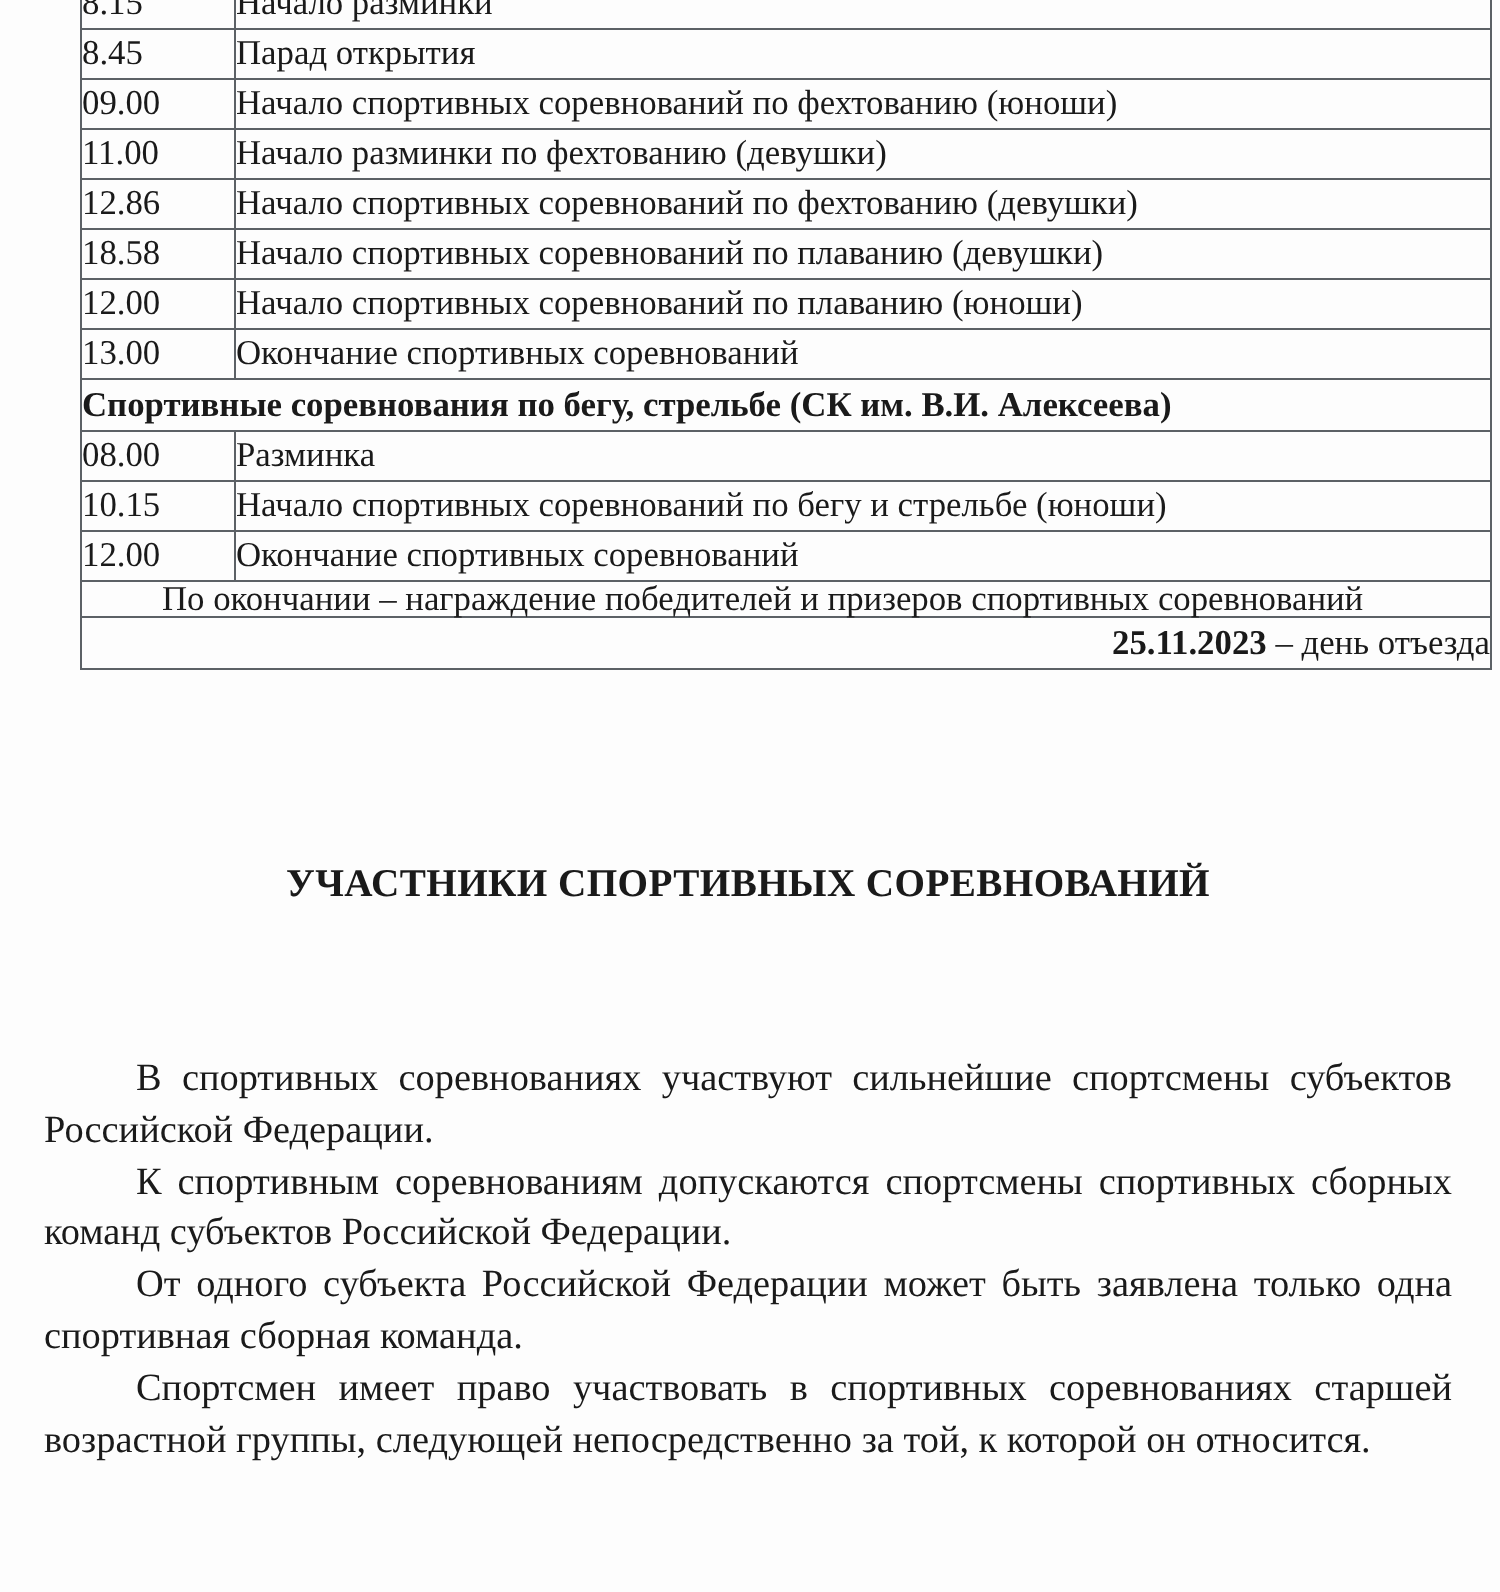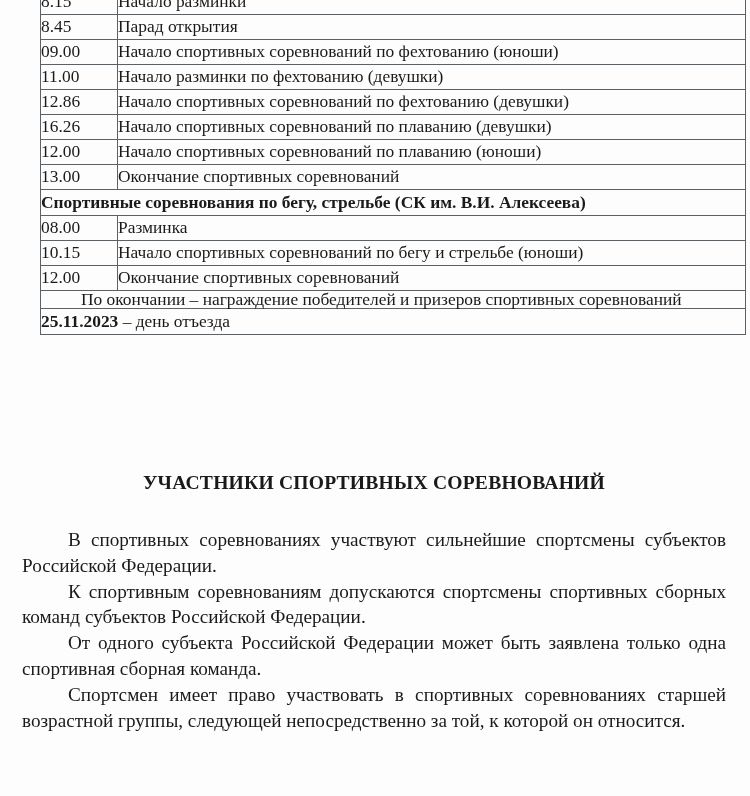--- a/index.html
+++ b/index.html
@@ -61,38 +61,37 @@
     padding: 1px 0 2px 5px;
   }
   td.note {
     text-align: justify;
     text-align-last: left;
     padding: 2px 2px 3px 3px;
     line-height: 1.20;
   }
   td.note .indent { display: inline-block; width: 40px; }
   td.departure {
-    text-align: left;
+    text-align: right;
     height: 25px;
     padding: 2px 0 3px 0;
     margin-left: 28px;
   }
   td.departure b { font-weight: bold; }
 
   
   .doc-heading {
     position: absolute;
     left: 22px;
     top: 432px;
     width: 704px;
     text-align: center;
     font-size: 19.6px;
     font-weight: bold;
     letter-spacing: 0.2px;
-    margin-top: 40px;
   }
 
   
   .body-text {
     position: absolute;
     left: 22px;
     top: 489px;
     width: 704px;
     font-size: 19.2px;
     line-height: 1.345;
@@ -127,21 +126,21 @@
         </tr>
         <tr>
           <td class="time">11.00</td>
           <td class="desc">Начало разминки по фехтованию (девушки)</td>
         </tr>
         <tr>
           <td class="time">12.86</td>
           <td class="desc">Начало спортивных соревнований по фехтованию (девушки)</td>
         </tr>
         <tr>
-          <td class="time">16.26</td>
+          <td class="time">18.58</td>
           <td class="desc">Начало спортивных соревнований по плаванию (девушки)</td>
         </tr>
         <tr>
           <td class="time">12.00</td>
           <td class="desc">Начало спортивных соревнований по плаванию (юноши)</td>
         </tr>
         <tr>
           <td class="time">13.00</td>
           <td class="desc">Окончание спортивных соревнований</td>
         </tr>

